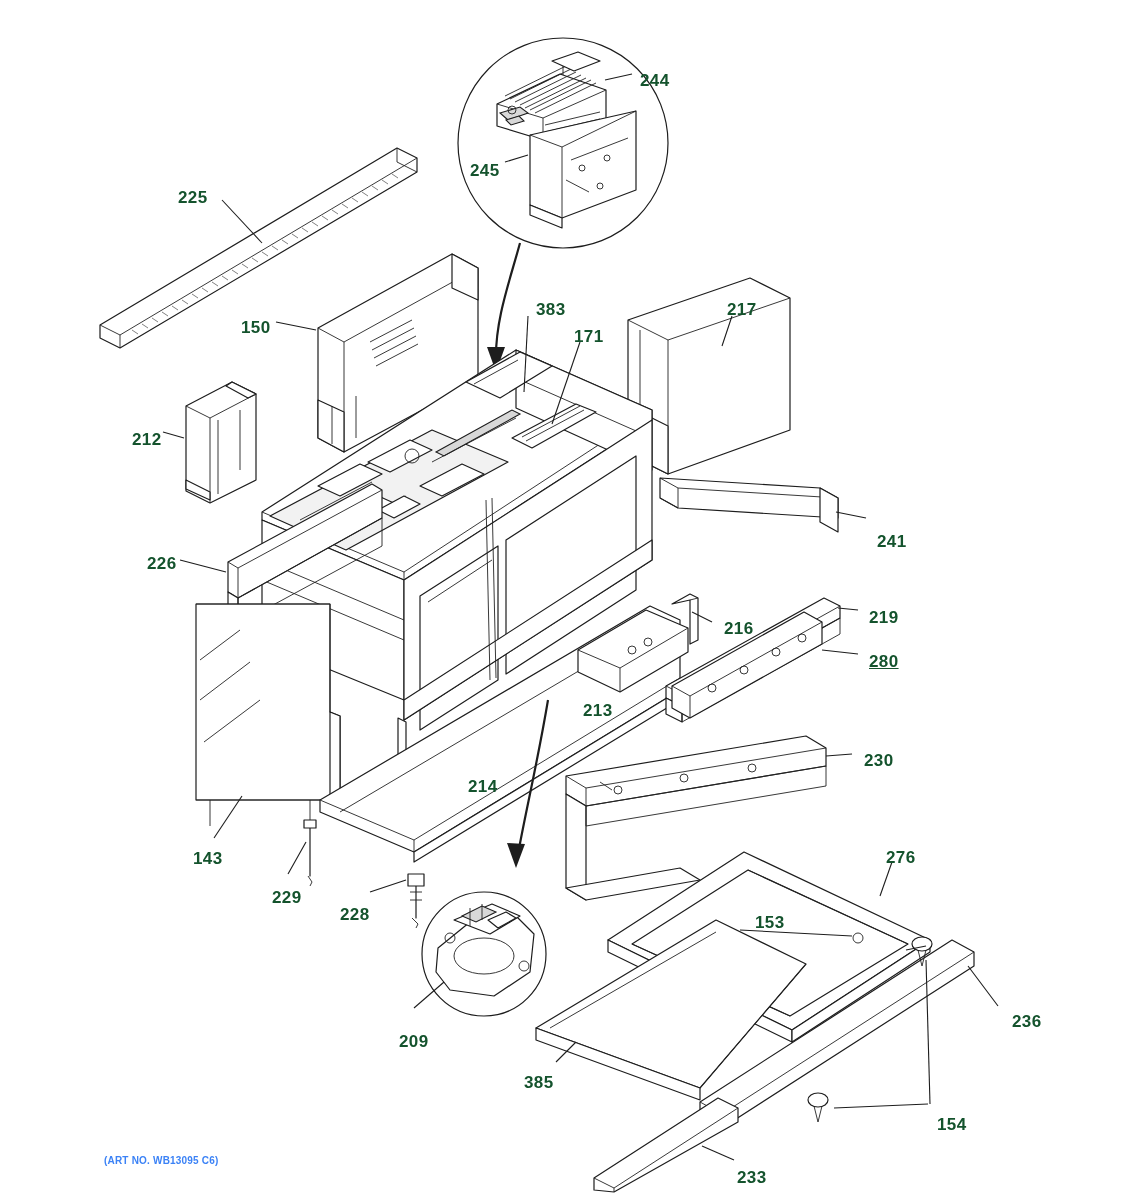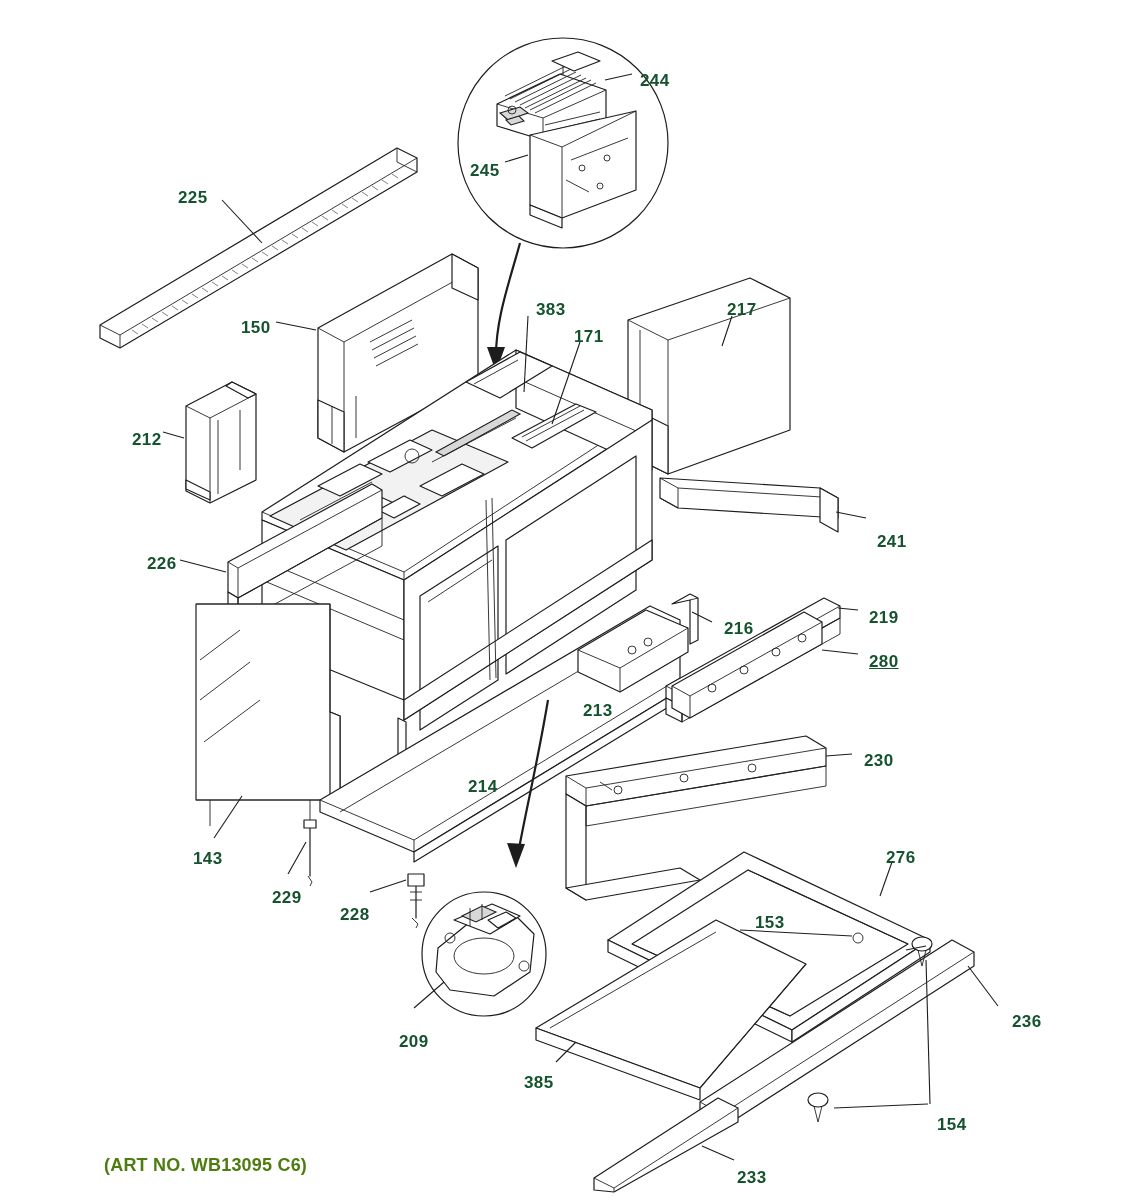--- a/index.html
+++ b/index.html
@@ -29,23 +29,23 @@
     font-weight: bold;
     color: #14532d;
     letter-spacing: 0.4px;
     white-space: nowrap;
   }
   .art-no {
     position: absolute;
     left: 104px;
     top: 1155px;
     font-family: "Liberation Sans", sans-serif;
-    font-size: 18px;
+    font-size: 10px;
     font-weight: bold;
-    color: #4d7c0f;
+    color: #3b82f6;
     letter-spacing: 0.2px;
     white-space: nowrap;
   }
   svg .ln {
     fill: none;
     stroke: #1d1d1d;
     stroke-width: 1.2;
     stroke-linejoin: round;
     stroke-linecap: round;
   }

